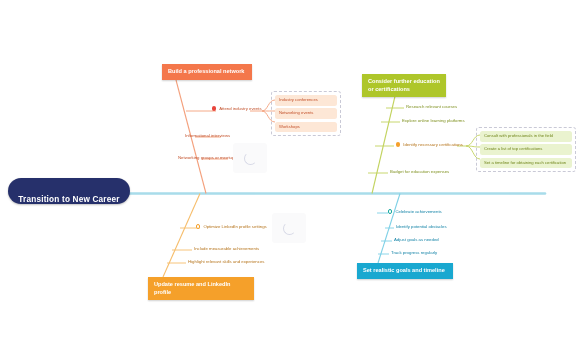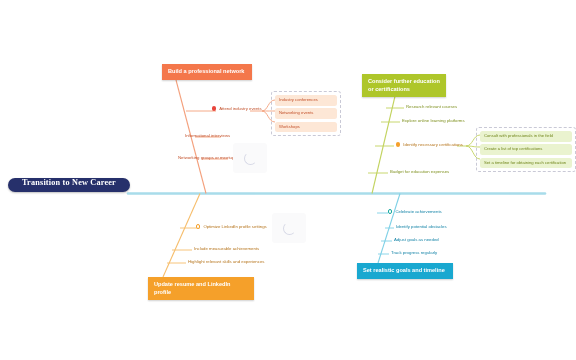--- a/index.html
+++ b/index.html
@@ -10,26 +10,25 @@
     overflow:hidden;
     position:relative;
   }
   #canvas{position:absolute;inset:0;width:576px;height:360px;}
   svg.links{position:absolute;left:0;top:0;width:576px;height:360px;pointer-events:none;}
 
   
   .central{
     position:absolute;
     left:8px;top:178px;
-    width:122px;height:14px;
+    width:122px;height:26px;
     background:#26306b;
     border-radius:13px/13px;
-    display:flex;align-items:flex-start;justify-content:center;
+    display:flex;align-items:flex-end;justify-content:center;
     box-shadow:0 1px 2px rgba(0,0,0,.25);
-    font-family:Liberation Serif, serif;
   }
   .central span{
     color:#ffffff;
     font-size:8.2px;
     font-weight:bold;
     letter-spacing:.2px;
     white-space:nowrap;
   }
 
   

